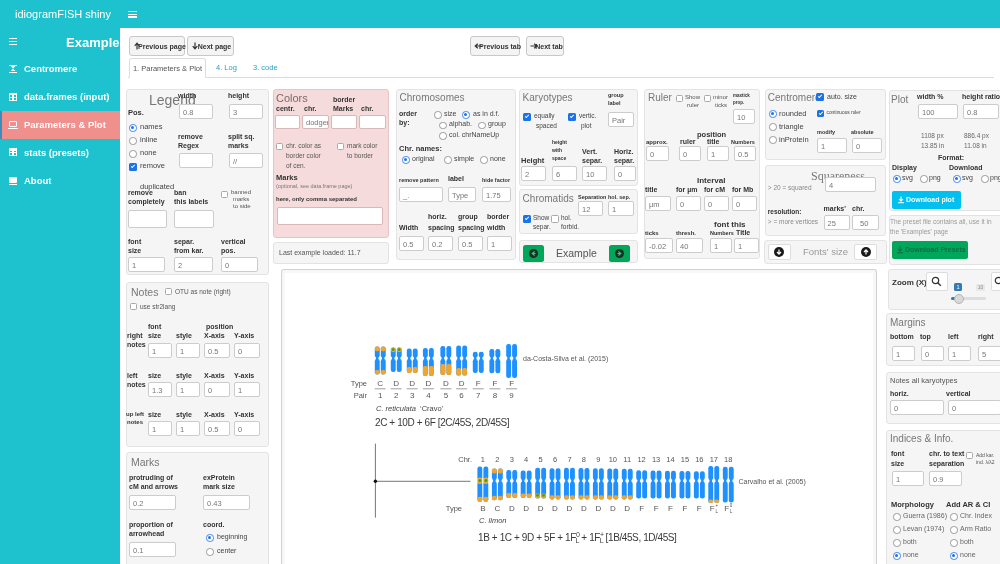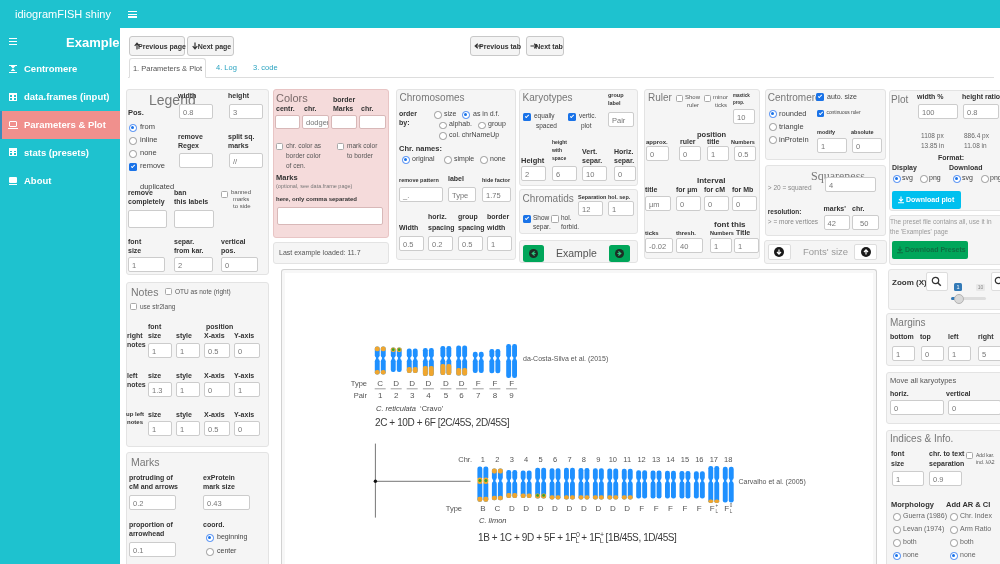--- a/index.html
+++ b/index.html
@@ -76,21 +76,21 @@
 <div style="left:125.5px;top:89px;width:143px;height:186px;background:#f5f5f5;border:1px solid #e3e3e3;border-radius:3px;"></div>
 <div style="left:149px;top:92px;font-size:14px;color:#777;white-space:nowrap;">Legend</div>
 <div style="left:178px;top:92px;font-size:7px;color:#333;font-weight:bold;white-space:nowrap;">width</div>
 <div style="left:228px;top:92px;font-size:7px;color:#333;font-weight:bold;white-space:nowrap;">height</div>
 <div style="left:179px;top:104px;width:34px;height:15px;background:#fff;border:1px solid #ccc;border-radius:2px;font-size:7.5px;color:#777;line-height:15px;padding-left:3px;overflow:hidden;white-space:nowrap;">0.8</div>
 <div style="left:229px;top:104px;width:34px;height:15px;background:#fff;border:1px solid #ccc;border-radius:2px;font-size:7.5px;color:#777;line-height:15px;padding-left:3px;overflow:hidden;white-space:nowrap;">3</div>
 <div style="left:128px;top:108px;font-size:7.5px;color:#333;font-weight:bold;white-space:nowrap;">Pos.</div>
 <div style="left:129px;top:124px;width:7.5px;height:7.5px;background:#fff;border:1px solid #4285f4;border-radius:50%;">
     <span style="position:absolute;left:1.2px;top:1.2px;width:3.0px;height:3.0px;background:#1a73e8;border-radius:50%;"></span>
   </div>
-<div style="left:140px;top:121.5px;font-size:7.5px;color:#444;white-space:nowrap;">from</div>
+<div style="left:140px;top:121.5px;font-size:7.5px;color:#444;white-space:nowrap;">names</div>
 <div style="left:129px;top:137px;width:7.5px;height:7.5px;background:#fff;border:1px solid #999;border-radius:50%;"></div>
 <div style="left:140px;top:134.5px;font-size:7.5px;color:#444;white-space:nowrap;">inline</div>
 <div style="left:129px;top:150px;width:7.5px;height:7.5px;background:#fff;border:1px solid #999;border-radius:50%;"></div>
 <div style="left:140px;top:147.5px;font-size:7.5px;color:#444;white-space:nowrap;">none</div>
 <div style="left:129px;top:163px;width:7.5px;height:7.5px;background:#1a73e8;border-radius:1.5px;">
     <span style="position:absolute;left:1.5px;top:2px;width:4px;height:2px;border-left:1.2px solid #fff;border-bottom:1.2px solid #fff;transform:rotate(-45deg);"></span>
   </div>
 <div style="left:140px;top:160.5px;font-size:7.5px;color:#444;white-space:nowrap;">remove</div>
 <div style="left:140px;top:182px;font-size:7.5px;color:#444;white-space:nowrap;">duplicated</div>
 <div style="left:178px;top:133px;font-size:7px;color:#333;font-weight:bold;white-space:nowrap;">remove</div>
@@ -354,21 +354,21 @@
 <div style="left:817px;top:138px;width:30px;height:15px;background:#fff;border:1px solid #ccc;border-radius:2px;font-size:7.5px;color:#777;line-height:15px;padding-left:3px;overflow:hidden;white-space:nowrap;">1</div>
 <div style="left:852px;top:138px;width:30px;height:15px;background:#fff;border:1px solid #ccc;border-radius:2px;font-size:7.5px;color:#777;line-height:15px;padding-left:3px;overflow:hidden;white-space:nowrap;">0</div>
 <div style="left:765px;top:165px;width:121px;height:71px;background:#f5f5f5;border:1px solid #e3e3e3;border-radius:3px;"></div>
 <div style="left:811px;top:169px;font-size:12px;color:#777;white-space:nowrap;font-family:Liberation Serif, serif;">Squareness</div>
 <div style="left:767.8px;top:184px;font-size:6.5px;color:#888;white-space:nowrap;">&gt; 20 = squared</div>
 <div style="left:825px;top:177px;width:51px;height:15px;background:#fff;border:1px solid #ccc;border-radius:2px;font-size:7.5px;color:#777;line-height:15px;padding-left:3px;overflow:hidden;white-space:nowrap;">4</div>
 <div style="left:767.8px;top:208px;font-size:6.5px;color:#333;font-weight:bold;white-space:nowrap;">resolution:</div>
 <div style="left:767.8px;top:218px;font-size:6.5px;color:#888;white-space:nowrap;">&gt; = more vertices</div>
 <div style="left:823.6px;top:205px;font-size:7px;color:#333;font-weight:bold;white-space:nowrap;">marks'</div>
 <div style="left:852px;top:205px;font-size:7px;color:#333;font-weight:bold;white-space:nowrap;">chr.</div>
-<div style="left:823.6px;top:215px;width:26px;height:15px;background:#fff;border:1px solid #ccc;border-radius:2px;font-size:7.5px;color:#777;line-height:15px;padding-left:3px;overflow:hidden;white-space:nowrap;">42</div>
+<div style="left:823.6px;top:215px;width:26px;height:15px;background:#fff;border:1px solid #ccc;border-radius:2px;font-size:7.5px;color:#777;line-height:15px;padding-left:3px;overflow:hidden;white-space:nowrap;">25</div>
 <div style="left:852px;top:215px;width:27px;height:15px;background:#fff;border:1px solid #ccc;border-radius:2px;font-size:7.5px;color:#777;line-height:15px;padding-left:7px;overflow:hidden;white-space:nowrap;">50</div>
 <div style="left:764px;top:240px;width:123px;height:24px;background:#f5f5f5;border:1px solid #e3e3e3;border-radius:3px;"></div>
 <div style="left:768px;top:243.5px;width:23px;height:16px;background:#fff;border:1px solid #ddd;border-radius:2px;"></div>
 <svg style="position:absolute;left:773.5px;top:246.5px;" width="10" height="10" viewBox="0 0 10 10">
     <circle cx="5" cy="5" r="5" fill="#1a1a1a"></circle>
     <path d="M5 2.4 L5 6.6 M3 5 L5 7.2 L7 5" stroke="#fff" stroke-width="1.2" fill="none"></path>
   </svg>
 <div style="left:803px;top:246px;font-size:9.5px;color:#999;">Fonts' size</div>
 <div style="left:854px;top:243.5px;width:23px;height:16px;background:#fff;border:1px solid #ddd;border-radius:2px;"></div>
 <svg style="position:absolute;left:860.5px;top:246.5px;" width="10" height="10" viewBox="0 0 10 10">
@@ -432,21 +432,21 @@
 <div style="left:890px;top:317px;font-size:10px;color:#777;white-space:nowrap;">Margins</div>
 <div style="left:890px;top:333px;font-size:7px;color:#333;font-weight:bold;white-space:nowrap;">bottom</div>
 <div style="left:920px;top:333px;font-size:7px;color:#333;font-weight:bold;white-space:nowrap;">top</div>
 <div style="left:948px;top:333px;font-size:7px;color:#333;font-weight:bold;white-space:nowrap;">left</div>
 <div style="left:978px;top:333px;font-size:7px;color:#333;font-weight:bold;white-space:nowrap;">right</div>
 <div style="left:892px;top:346px;width:23px;height:15px;background:#fff;border:1px solid #ccc;border-radius:2px;font-size:7.5px;color:#777;line-height:15px;padding-left:3px;overflow:hidden;white-space:nowrap;">1</div>
 <div style="left:921px;top:346px;width:23px;height:15px;background:#fff;border:1px solid #ccc;border-radius:2px;font-size:7.5px;color:#777;line-height:15px;padding-left:3px;overflow:hidden;white-space:nowrap;">0</div>
 <div style="left:948px;top:346px;width:23px;height:15px;background:#fff;border:1px solid #ccc;border-radius:2px;font-size:7.5px;color:#777;line-height:15px;padding-left:3px;overflow:hidden;white-space:nowrap;">1</div>
 <div style="left:978px;top:346px;width:25px;height:15px;background:#fff;border:1px solid #ccc;border-radius:2px;font-size:7.5px;color:#777;line-height:15px;padding-left:3px;overflow:hidden;white-space:nowrap;">5</div>
 <div style="left:886px;top:372px;width:120px;height:52px;background:#f5f5f5;border:1px solid #e3e3e3;border-radius:3px;"></div>
-<div style="left:890px;top:376px;font-size:7.5px;color:#555;white-space:nowrap;">Move all karyotypes</div>
+<div style="left:890px;top:376px;font-size:7.5px;color:#555;white-space:nowrap;">Notes all karyotypes</div>
 <div style="left:890px;top:390px;font-size:7px;color:#333;font-weight:bold;white-space:nowrap;">horiz.</div>
 <div style="left:946px;top:390px;font-size:7px;color:#333;font-weight:bold;white-space:nowrap;">vertical</div>
 <div style="left:890px;top:400px;width:54px;height:15px;background:#fff;border:1px solid #ccc;border-radius:2px;font-size:7.5px;color:#777;line-height:15px;padding-left:3px;overflow:hidden;white-space:nowrap;">0</div>
 <div style="left:948px;top:400px;width:53px;height:15px;background:#fff;border:1px solid #ccc;border-radius:2px;font-size:7.5px;color:#777;line-height:15px;padding-left:3px;overflow:hidden;white-space:nowrap;">0</div>
 <div style="left:886px;top:430px;width:120px;height:140px;background:#f5f5f5;border:1px solid #e3e3e3;border-radius:3px;"></div>
 <div style="left:890px;top:433px;font-size:10px;color:#777;white-space:nowrap;">Indices &amp; Info.</div>
 <div style="left:891px;top:450px;font-size:7px;color:#333;font-weight:bold;white-space:nowrap;">font</div>
 <div style="left:891px;top:460px;font-size:7px;color:#333;font-weight:bold;white-space:nowrap;">size</div>
 <div style="left:929px;top:450px;font-size:7px;color:#333;font-weight:bold;white-space:nowrap;">chr. to text</div>
 <div style="left:929px;top:460px;font-size:7px;color:#333;font-weight:bold;white-space:nowrap;">separation</div>

